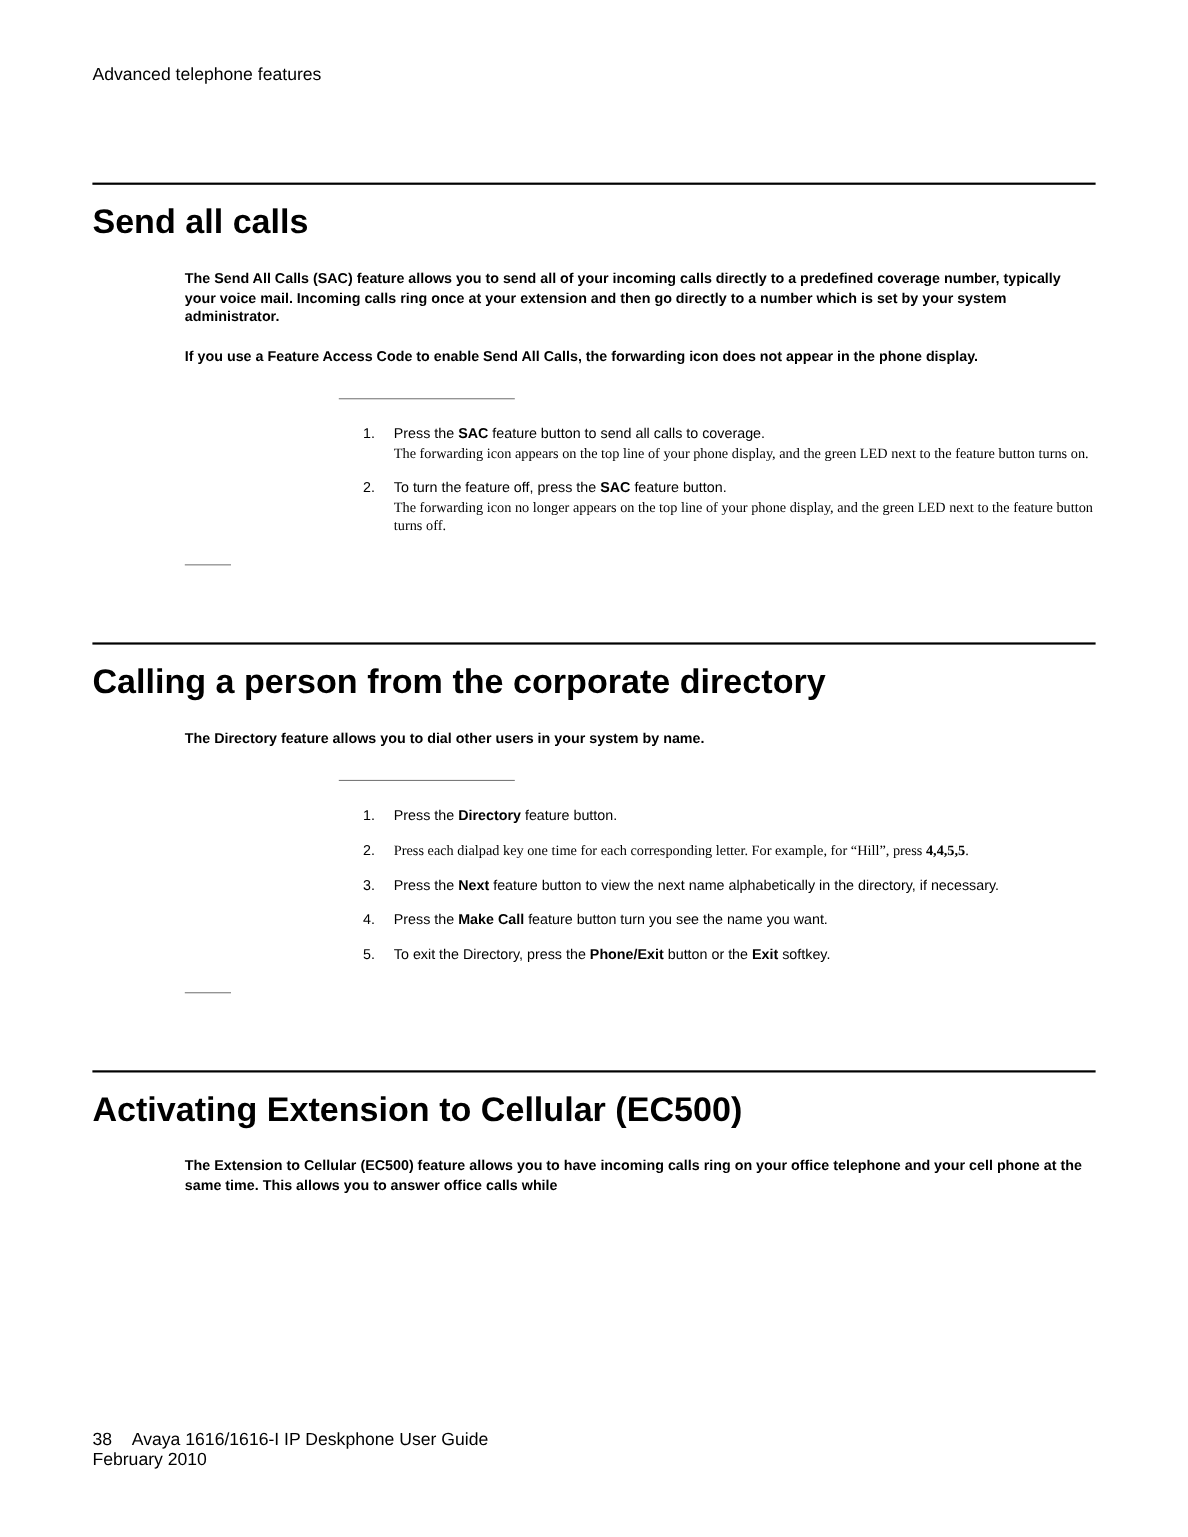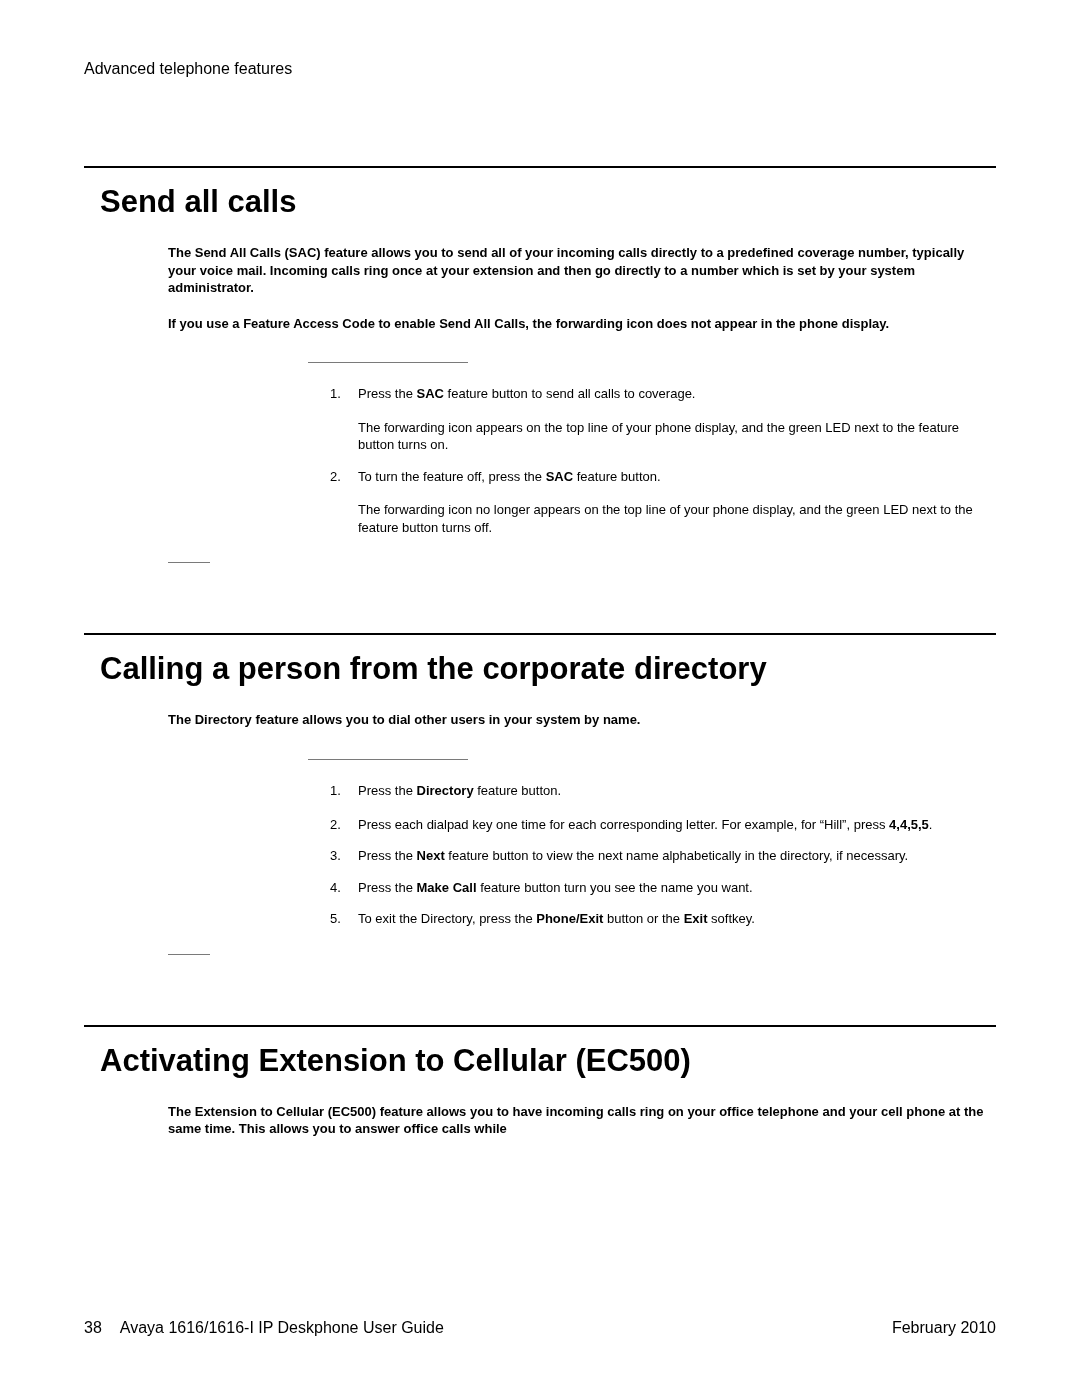--- a/index.html
+++ b/index.html
@@ -16,21 +16,20 @@
   }
   .section {
     border-top: 2px solid #000;
     padding-top: 16px;
     margin-bottom: 70px;
   }
   .section h1 {
     font-size: 31px;
     font-weight: bold;
     margin-bottom: 24px;
-    margin-left: 16px;
   }
   .body-text {
     margin-left: 84px;
     margin-right: 0;
   }
   .para {
     font-size: 13px;
     line-height: 1.35;
     margin-bottom: 18px;
     font-weight: bold;
@@ -66,31 +65,33 @@
     padding-left: 22px;
   }
   ol.steps > li::before {
     content: counter(step) ".";
     position: absolute;
     left: -6px;
     top: 0;
   }
   .sub {
     display: block;
-    margin-top: 16px;
+    margin-top: 0;
+    font-family: Liberation Serif, serif;
   }
   .bold { font-weight: bold; }
   .footer {
     position: absolute;
     left: 84px;
     right: 84px;
     bottom: 60px;
     display: flex;
     justify-content: space-between;
     font-size: 16px;
+    flex-direction: column;
   }
   .footer-left { display: flex; gap: 18px; }
 </style>
 </head>
 <body>
 
 <div class="page-header">
   <span>Advanced telephone features</span>
 </div>
 

